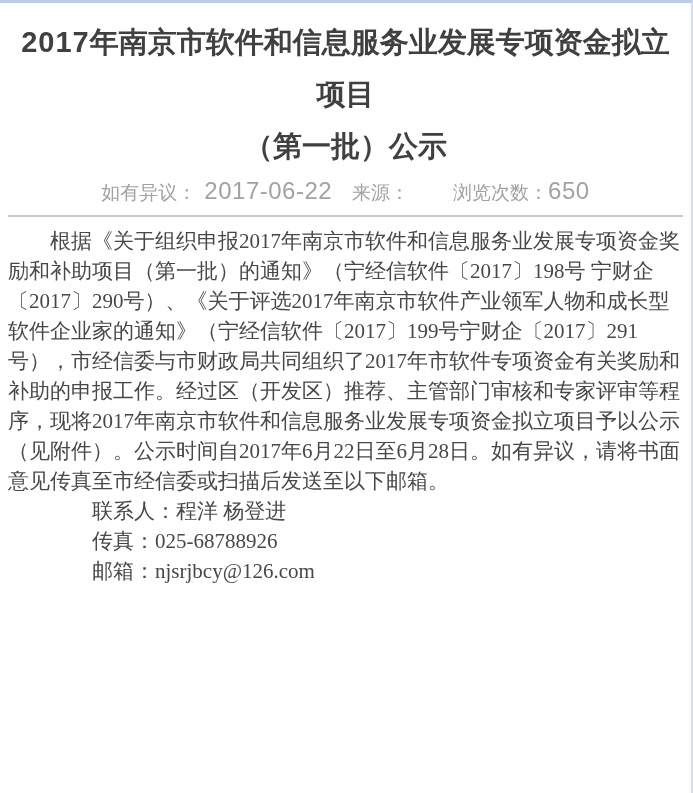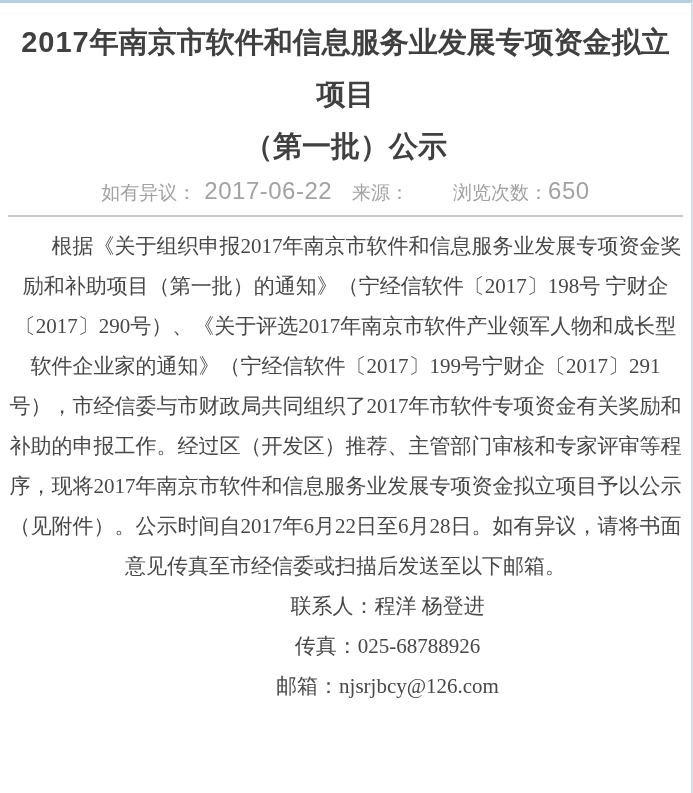--- a/index.html
+++ b/index.html
@@ -39,22 +39,21 @@
     border-bottom: 2px solid #c6cacd;
     white-space: nowrap;
   }
   .meta-bar .num { font-size: 24px; letter-spacing: 0.5px; }
   .meta-bar .publish-value { margin: 0 10px 0 8px; }
   .meta-bar .source-label { margin-left: 10px; }
   .meta-bar .views-label { margin-left: 44px; font-family: Liberation Mono, monospace; }
   .content {
     padding: 9px 8px 0 8px;
     font-size: 21px;
-    line-height: 40px;
-    text-align: center;
+    line-height: 30px;
   }
   .content p { margin: 0; }
   .lead-paragraph { text-indent: 2em; }
   .contact-line { text-indent: 4em; }
 </style>
 </head>
 <body>
 
 <div class="page">
 

